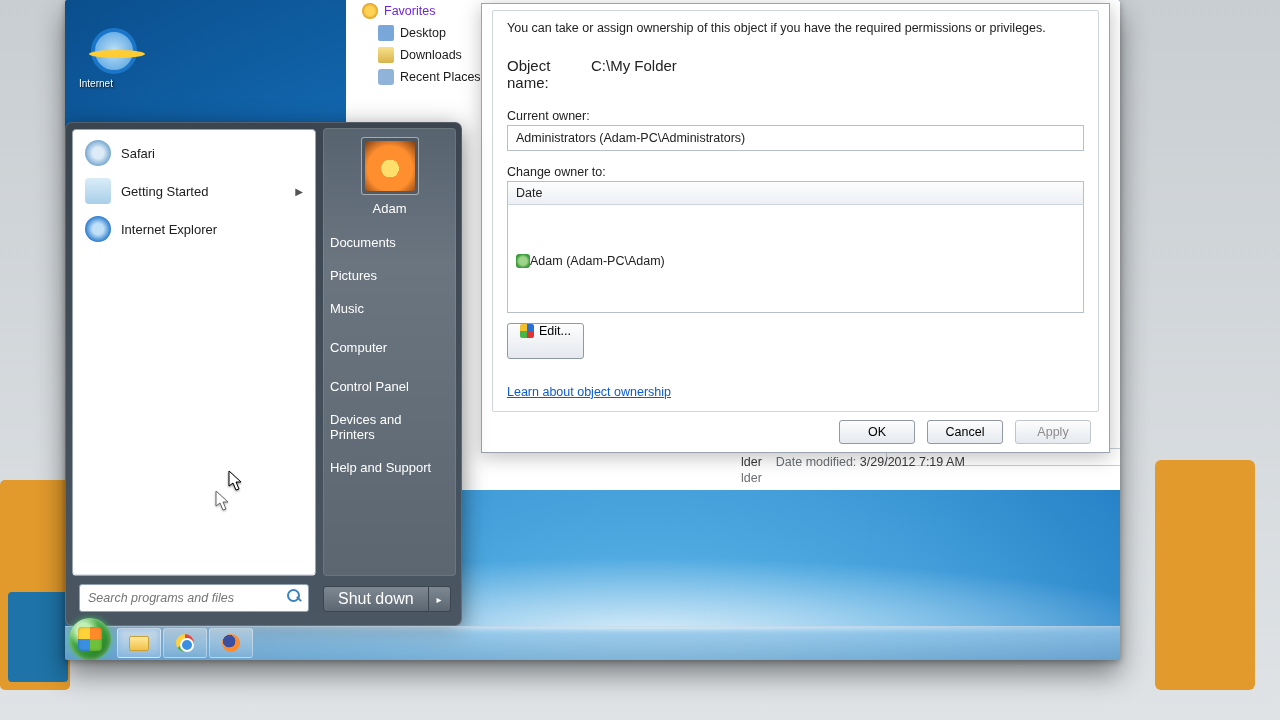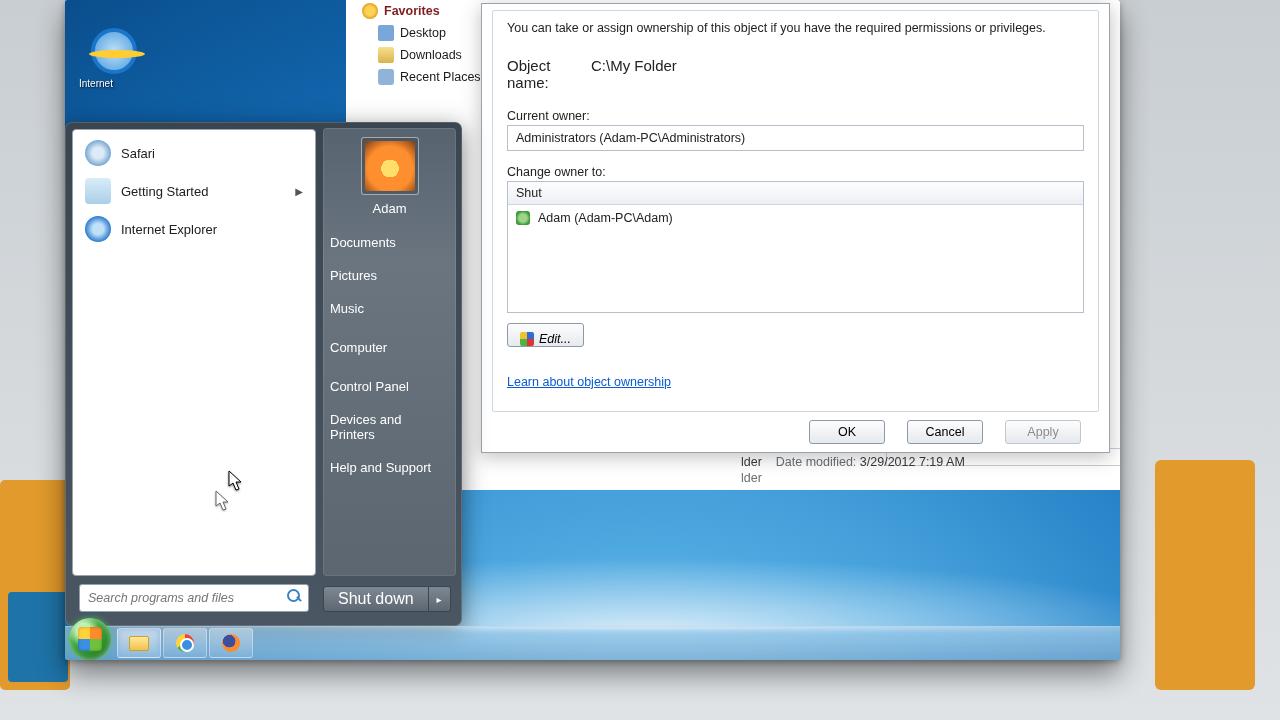--- a/index.html
+++ b/index.html
@@ -59,45 +59,45 @@
 
 
 .explorer {
   position:absolute; left:281px; right:0; top:0; bottom:170px;
   background:#fff;
 }
 
 
 .navtree { position:absolute; left:14px; top:0; width:130px; font-size:12.5px; color:#1a1a1a; }
 .navtree .item { display:flex; align-items:center; gap:6px; padding:3px 2px; cursor:default;}
-.navtree .fav { color:#7f1d1d;font-weight:bold;}
+.navtree .fav { color:#6d28d9;}
 .navtree .ico { width:16px; height:16px; background:#7aa7d9; border-radius:2px; flex:none;}
 .navtree .ico.star { background:radial-gradient(circle,#ffd255 40%,#e0a020 70%); border-radius:50%;}
 .navtree .ico.dl { background:linear-gradient(#f7e18c,#d8b44b);}
 .navtree .ico.clock { background:#8fb3d9; border-radius:3px;}
 
 
 .dialog {
   position:absolute; left:416px; right:10px; top:3px; height:450px;
   background:#fff; border:1px solid #9aa4af;
   box-shadow: 0 4px 18px rgba(0,0,0,0.25);
 }
 .dialog-inner { position:absolute; left:10px; right:10px; top:6px; bottom:40px;
   background:#fff; border:1px solid #d0d6de; border-radius:2px; padding:10px 14px; font-size:12.5px; color:#222;}
 .dlabel { color:#222; margin-top:10px; margin-bottom:2px; }
 .ownerbox { border:1px solid #b6c0cd; background:#fff; padding:5px 8px; font-size:12.5px; }
 .listheader { background:linear-gradient(#fdfdfe,#ecf0f5); border:1px solid #b6c0cd; border-bottom:1px solid #cdd5df; padding:4px 8px; font-size:12.5px;}
 .listbody { border:1px solid #b6c0cd; border-top:none; height:108px; padding:4px 8px; font-size:12.5px;}
-.listbody .row { display:flex; align-items:flex-end; gap:8px; padding:2px 0;}
+.listbody .row { display:flex; align-items:flex-end; gap:0; padding:2px 0;margin-top:43px;}
 .usericon { width:14px; height:14px; background:radial-gradient(circle,#9ed48a 40%,#3b9a3b 70%); border-radius:3px;}
-.editbtn { margin-top:10px; display:inline-flex; align-items:flex-end; gap:5px; height:24px; padding:0 12px;
-  background:linear-gradient(#fdfdfd,#e5e9ee); border:1px solid #8f9aa6; border-radius:3px; font-size:12.5px; cursor:pointer;font-style:italic;}
+.editbtn { margin-top:10px; display:inline-flex; align-items:flex-start; gap:5px; height:36px; padding:0 12px;
+  background:linear-gradient(#fdfdfd,#e5e9ee); border:1px solid #8f9aa6; border-radius:3px; font-size:12.5px; cursor:pointer;}
 .shield { width:14px; height:14px; background:conic-gradient(#2a6fd6 0 25%,#e03232 0 50%,#47b647 0 75%,#f1c22e 0); border-radius:2px;}
 .learnlink { color:#0b5bd3; text-decoration:underline; font-size:12.5px; cursor:pointer; margin-top:26px; display:inline-block;}
-.dialog-buttons { position:absolute; right:28px; bottom:8px; display:flex; gap:22px;}
+.dialog-buttons { position:absolute; right:18px; bottom:8px; display:flex; gap:12px;}
 .winbtn { min-width:76px; height:24px; padding:0 12px; background:linear-gradient(#fdfdfd,#e5e9ee); border:1px solid #8f9aa6; border-radius:3px; font-size:12.5px; cursor:pointer;}
 .winbtn.disabled { color:#8c8c8c; border-color:#c0c6ce; cursor:default;}
 
 
 .detailsbar { position:absolute; left:395px; top:455px; font-size:12.5px; color:#3a3a3a;}
 .detailsbar .lbl { color:#6a6f76;}
 .detailsbar .lbl2 { color:#6a6f76; }
 .detailsbar .row2 { margin-top:2px;}
 .ghostbox { position:absolute; left:540px; top:448px; width:370px; height:18px; border:1px solid #c6cdd6;}
 
@@ -105,21 +105,21 @@
 .startmenu {
   position:absolute; left:0; bottom:34px; width:397px; height:504px;
   border-radius:7px;
   background:linear-gradient(#3a4550,#4a5662);
   box-shadow: 0 6px 24px rgba(0,0,0,0.5), inset 0 0 0 1px rgba(255,255,255,0.15);
   overflow:hidden;
 }
 .sm-left {
   position:absolute; left:7px; top:7px; bottom:50px; width:244px;
   background:#fff; border:1px solid #9aa4af; border-radius:4px;
-  display:flex; flex-direction:row;
+  display:flex; flex-direction:column;
 }
 .sm-programs { flex:1; padding:4px 2px;}
 .sm-prog { display:flex; align-items:center; gap:10px; height:38px; padding:0 10px; font-size:13px; color:#202020; cursor:pointer; border-radius:3px;}
 .sm-prog .picon { width:26px; height:26px; border-radius:4px; background:#dfe6ee; flex:none; display:flex; align-items:center; justify-content:center;}
 .sm-prog .arrow { margin-left:auto; color:#555; font-size:10px;}
 .picon.safari { background:radial-gradient(circle,#dcebf7 30%,#7aa9d2 70%); border-radius:50%;}
 .picon.gs { background:linear-gradient(#d9ecf8,#a9cfe8);}
 .picon.ie { background:radial-gradient(circle,#bfe0f7 30%,#2d7ccf 70%); border-radius:50%;}
 .sm-divider { border-top:1px solid #e0e4ea;}
 .sm-all { display:flex; align-items:center; gap:12px; height:34px; padding:0 14px; font-size:13px; cursor:pointer;}
@@ -222,21 +222,21 @@
 
       <div style="display:flex; margin-top:22px; font-size:15px;">
         <span style="width:84px">Object name:</span>
         <span>C:\My Folder</span>
       </div>
 
       <div class="dlabel" style="margin-top:18px">Current owner:</div>
       <div class="ownerbox">Administrators (Adam-PC\Administrators)</div>
 
       <div class="dlabel" style="margin-top:14px">Change owner to:</div>
-      <div class="listheader">Shut</div>
+      <div class="listheader">Date</div>
       <div class="listbody">
         <div class="row">
           <span class="usericon"></span>
           <span>Adam (Adam-PC\Adam)</span>
         </div>
       </div>
 
       <button class="editbtn">
         <span class="shield"></span>
         <span>Edit...</span>

